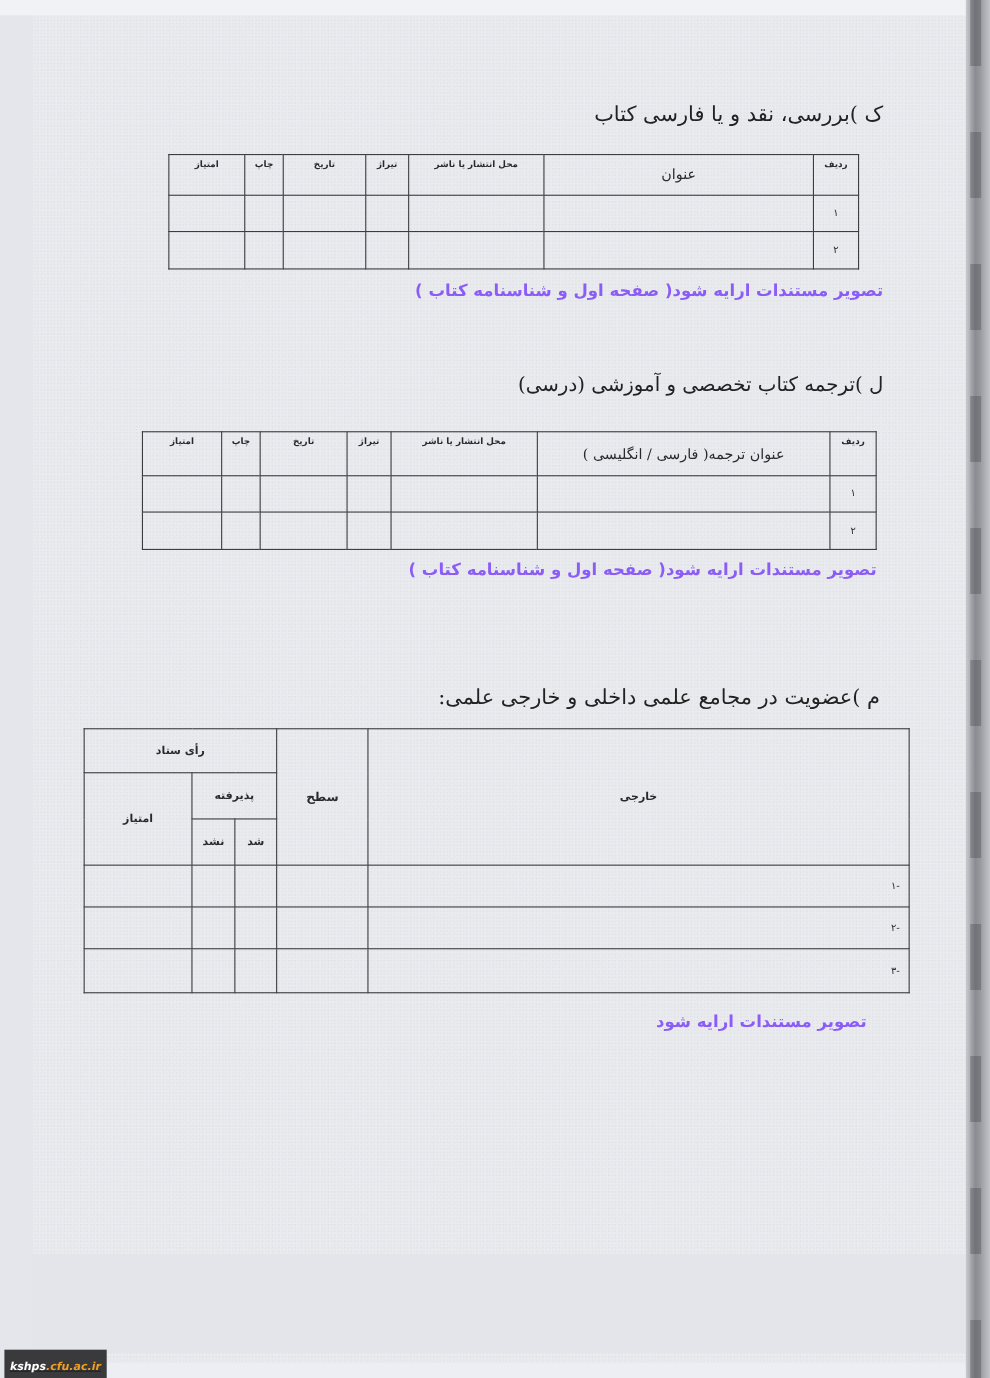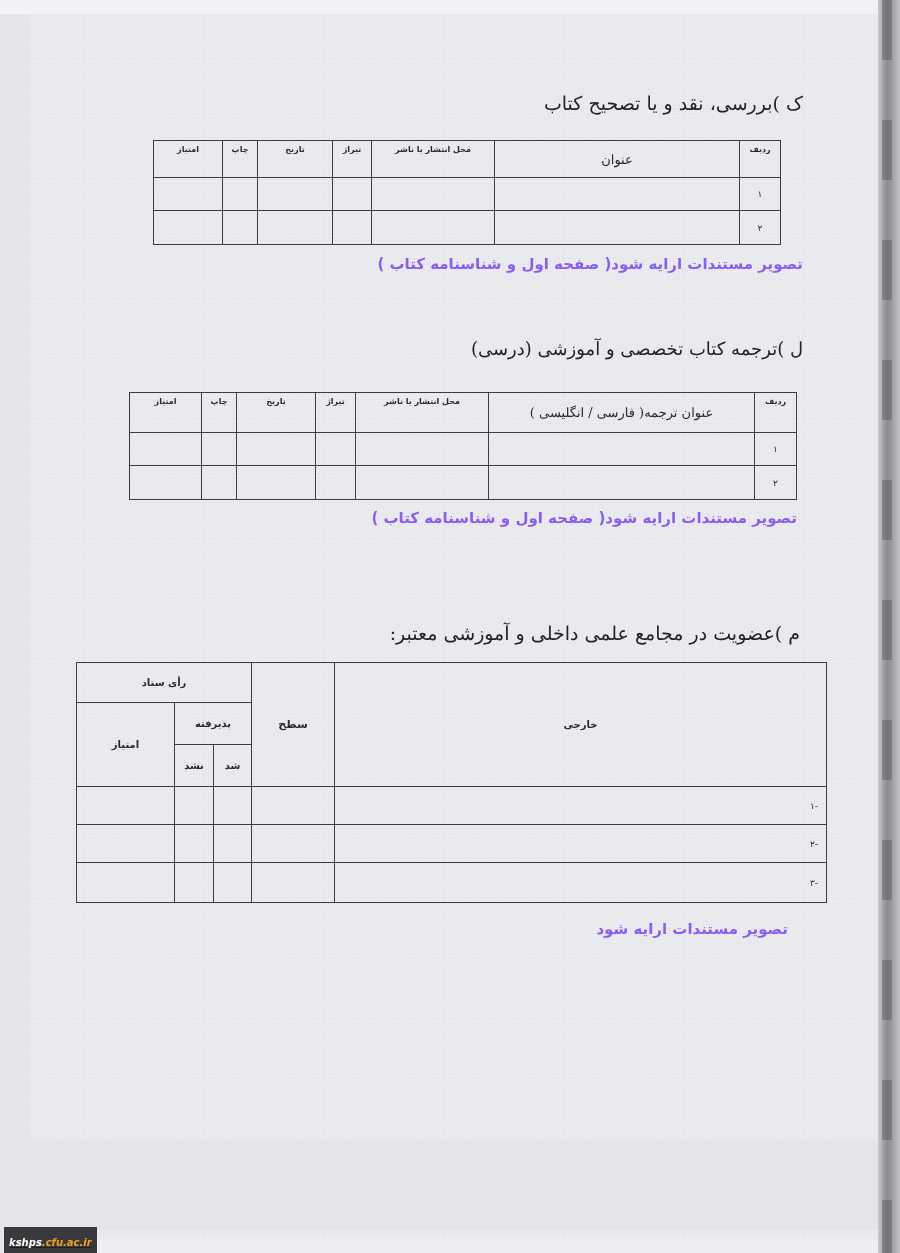--- a/index.html
+++ b/index.html
@@ -66,21 +66,21 @@
   </style>
 </head>
 <body>
 
 <div class="top-band"></div>
 <div class="left-band"></div>
 <div class="page"></div>
 <div class="bottom-band"></div>
 <div class="right-edge"></div>
 
-<div class="heading" style="right:97px; top:92px;">ک )بررسی، نقد و یا تصحیح کتاب</div>
+<div class="heading" style="right:97px; top:92px;">ک )بررسی، نقد و یا فارسی کتاب</div>
 
 <table class="grid" style="left:153px; top:140px; width:627px;">
   <colgroup>
     <col style="width:41px">
       <col style="width:245px">
       <col style="width:123px">
     <col style="width:39px">
       <col style="width:75px">
       <col style="width:35px">
       <col style="width:69px">
@@ -156,21 +156,21 @@
     <td></td>
     <td></td>
     <td></td>
     <td></td>
   </tr>
 </tbody>
   </table>
 
 <div class="note" style="right:103px; top:509px;">تصویر مستندات ارایه شود( صفحه اول و شناسنامه کتاب )</div>
 
-<div class="heading" style="right:100px; top:622px;">م )عضویت در مجامع علمی داخلی و آموزشی معتبر:</div>
+<div class="heading" style="right:100px; top:622px;">م )عضویت در مجامع علمی داخلی و خارجی علمی:</div>
 
 <table class="grid grid3" style="left:76px; top:662px; width:750px;">
   <colgroup>
     <col style="width:492px">
       <col style="width:83px">
       <col style="width:38px">
       <col style="width:39px">
       <col style="width:98px">
   </colgroup>
   <tbody>

